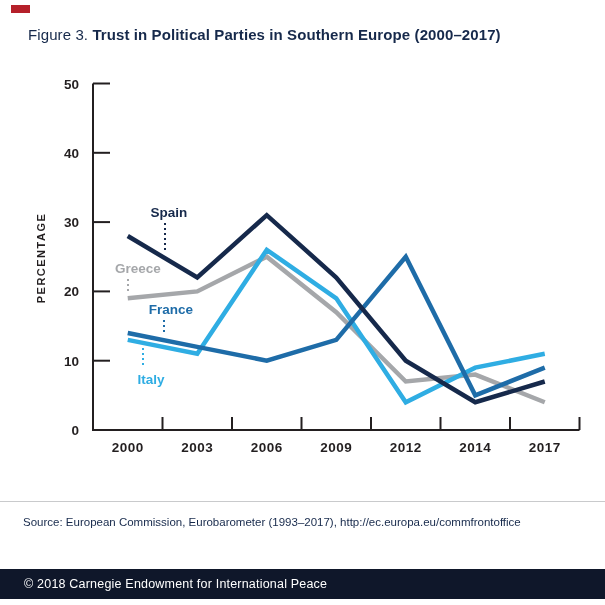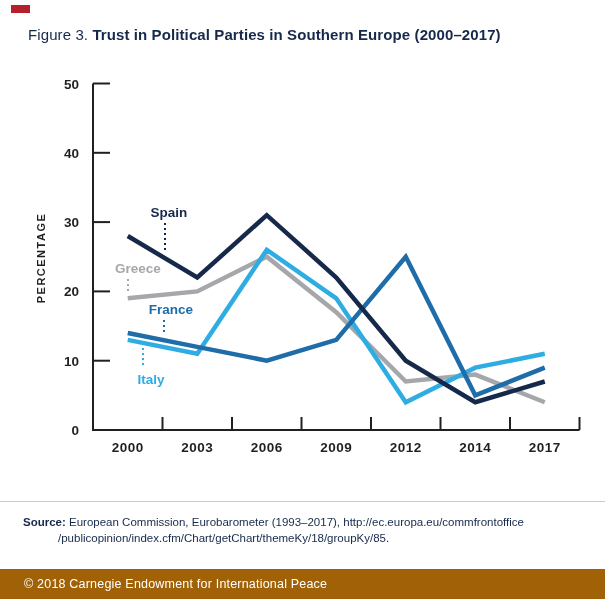--- a/index.html
+++ b/index.html
@@ -6,23 +6,23 @@
   body{
     width:605px;height:605px;position:relative;overflow:hidden;
     background:#ffffff;font-family:"Liberation Sans",sans-serif;
   }
   .red-mark{position:absolute;left:11px;top:5px;width:19px;height:8px;background:#B5202A;}
   .fig-title{position:absolute;left:28px;top:26px;font-size:15px;color:#16294B;letter-spacing:.1px;white-space:nowrap;}
   .fig-title .bold{font-weight:bold;text-align:center;}
   #chart-svg{position:absolute;left:0;top:0;}
   .divider{position:absolute;left:0;top:501px;width:605px;height:1px;background:#C9CACC;}
   .source{position:absolute;left:23px;top:514px;width:560px;font-size:11.5px;line-height:16px;color:#16294B;}
-  .source .lbl{font-weight:bold;}
+  .source .lbl{font-weight:normal;}
   .source .line2{padding-left:35px;}
-  .footer{position:absolute;left:0;top:569px;width:605px;height:30px;background:#a16207;}
+  .footer{position:absolute;left:0;top:569px;width:605px;height:30px;background:#0f172a;}
   .footer .txt{position:absolute;left:24px;top:0;line-height:30px;color:#ffffff;font-size:12.5px;letter-spacing:.2px;}
 </style>
 </head>
 <body>
 
 <div class="red-mark"></div>
 
 <div class="fig-title"><span>Figure 3. </span><span class="bold">Trust in Political Parties in Southern Europe (2000–2017)</span></div>
 
 <svg id="chart-svg" width="605" height="605" viewBox="0 0 605 605">
@@ -64,18 +64,17 @@
     <line x1="164" y1="320" x2="164" y2="334" stroke="#1E6CA8" stroke-width="2" stroke-dasharray="2 3"></line>
     <text x="171" y="314" font-family="&quot;Liberation Sans&quot;,sans-serif" text-anchor="middle" font-size="13.5px" font-weight="bold" fill="#1E6CA8">France</text>
     <line x1="165" y1="223" x2="165" y2="252" stroke="#16294B" stroke-width="2" stroke-dasharray="2 3"></line>
     <text x="169" y="217" font-family="&quot;Liberation Sans&quot;,sans-serif" text-anchor="middle" font-size="13.5px" font-weight="bold" fill="#16294B">Spain</text>
   </svg>
 
 <div class="divider"></div>
 
 <div class="source">
   <div><span class="lbl">Source:</span> <span>European Commission, Eurobarometer (1993–2017), http://ec.europa.eu/commfrontoffice</span></div>
-  <div class="line2">/publicopinion/index.cfm/Chart/getChart/themeKy/18/groupKy/85.</div>
 </div>
 
 <div class="footer">
   <div class="txt">© 2018 Carnegie Endowment for International Peace</div>
 </div>
 
 </body></html>

